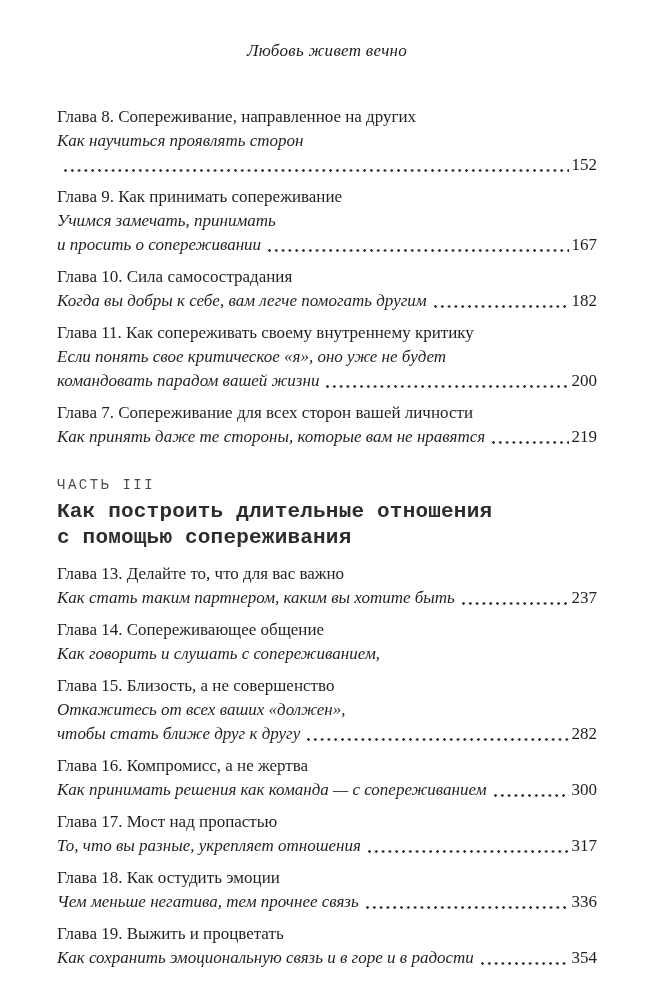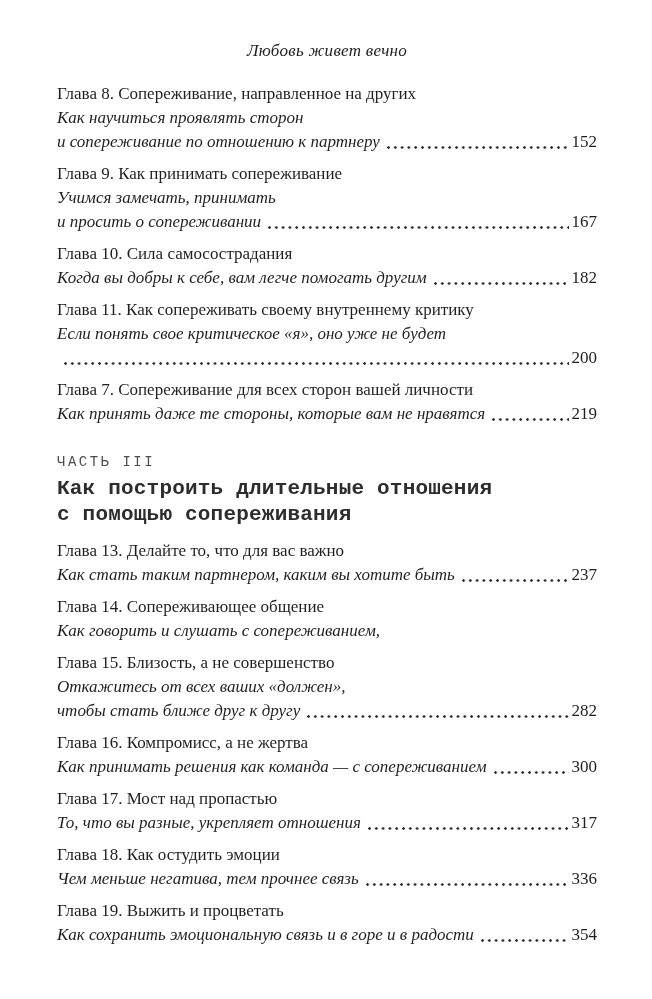--- a/index.html
+++ b/index.html
@@ -22,21 +22,21 @@
   }
   .running-head {
     text-align: center;
     font-style: italic;
     font-size: 17px;
     line-height: 22px;
     letter-spacing: 0.3px;
     color: #222222;
   }
   .toc {
-    margin-top: 20px;
+    margin-top: 43px;
   }
   .entry {
     margin-top: 8px;
     font-size: 17px;
     line-height: 24px;
   }
   .toc > .entry:first-child {
     margin-top: 0;
   }
   .chapter-title {
@@ -93,21 +93,20 @@
 <body>
 
 <div class="page">
   <div class="running-head">Любовь живет вечно</div>
 
   <div class="toc">
       <div class="entry">
         <div class="chapter-title">Глава 8. Сопереживание, направленное на других</div>
         <div class="sub-line"><span class="sub-text">Как научиться проявлять сторон</span></div>
         <div class="sub-line with-page">
-          <span class="sub-text">и сопереживание по отношению к партнеру</span>
           <span class="leader"></span>
           <span class="page-num">152</span>
         </div>
       </div>
       <div class="entry">
         <div class="chapter-title">Глава 9. Как принимать сопереживание</div>
         <div class="sub-line"><span class="sub-text">Учимся замечать, принимать</span></div>
         <div class="sub-line with-page">
           <span class="sub-text">и просить о сопереживании</span>
           <span class="leader"></span>
@@ -119,20 +118,21 @@
         <div class="sub-line with-page">
           <span class="sub-text">Когда вы добры к себе, вам легче помогать другим</span>
           <span class="leader"></span>
           <span class="page-num">182</span>
         </div>
       </div>
       <div class="entry">
         <div class="chapter-title">Глава 11. Как сопереживать своему внутреннему критику</div>
         <div class="sub-line"><span class="sub-text">Если понять свое критическое «я», оно уже не будет</span></div>
         <div class="sub-line with-page">
+          <span class="sub-text">командовать парадом вашей жизни</span>
           <span class="leader"></span>
           <span class="page-num">200</span>
         </div>
       </div>
       <div class="entry">
         <div class="chapter-title">Глава 7. Сопереживание для всех сторон вашей личности</div>
         <div class="sub-line with-page">
           <span class="sub-text">Как принять даже те стороны, которые вам не нравятся</span>
           <span class="leader"></span>
           <span class="page-num">219</span>

